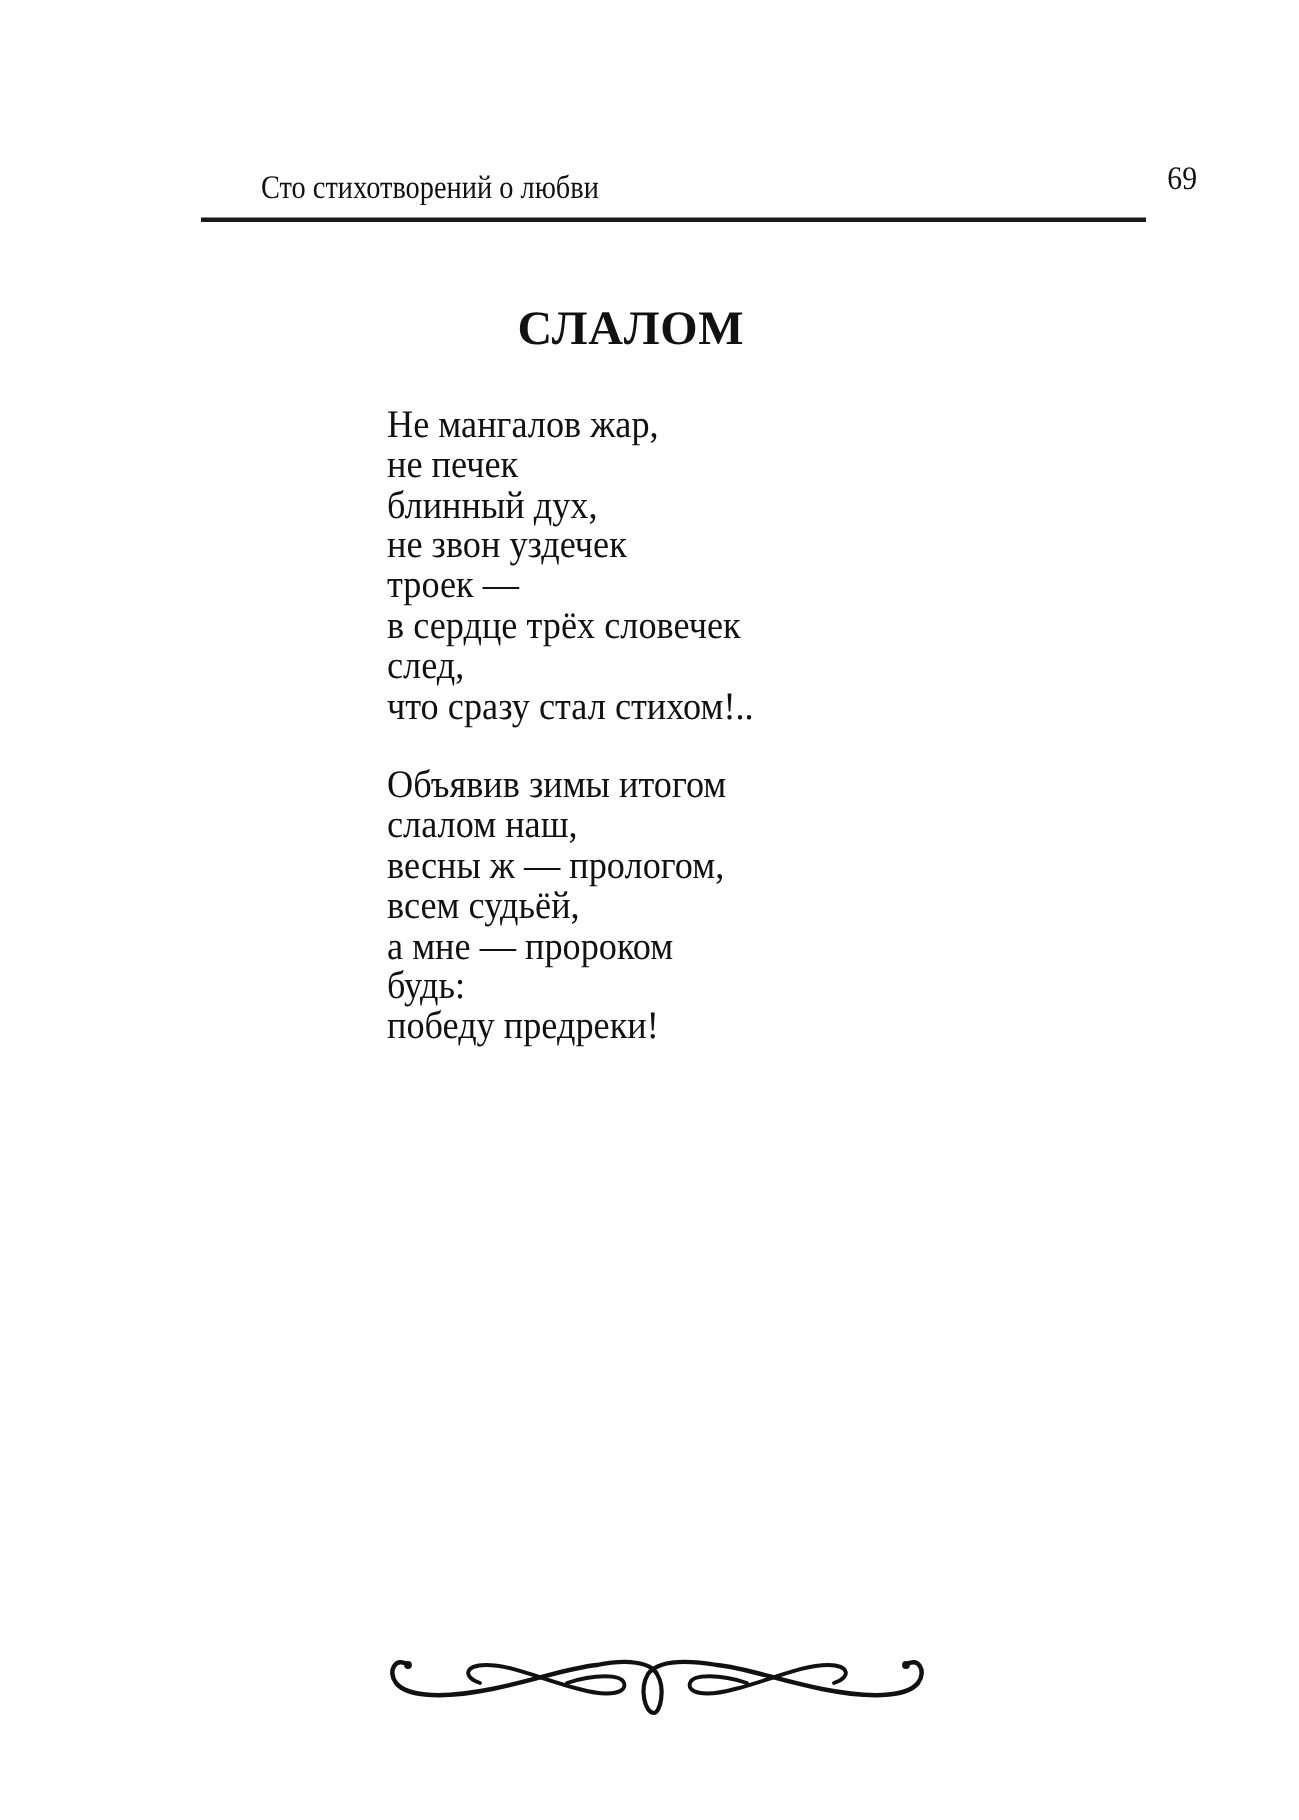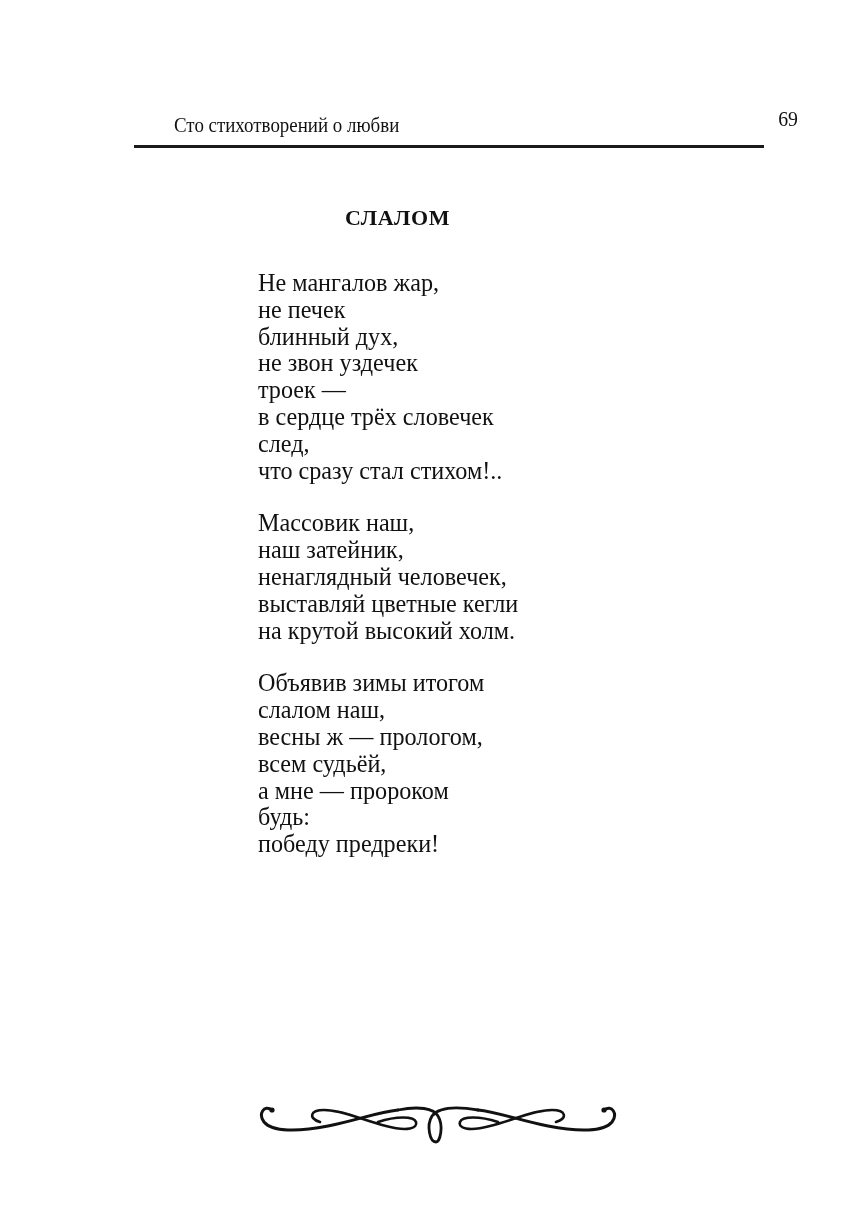--- a/index.html
+++ b/index.html
@@ -47,21 +47,21 @@
       left: 134px;
       top: 145px;
       width: 630px;
       height: 3px;
       background: #1a1a1a;
     }
     .poem-title {
       position: absolute;
       left: 345px;
       top: 202px;
-      font-size: 22px;
+      font-size: 32px;
       line-height: 32px;
       font-weight: bold;
       letter-spacing: 0.5px;
       white-space: nowrap;
     }
     .poem-body {
       position: absolute;
       left: 258px;
       top: 258px;
       width: 520px;
@@ -101,27 +101,20 @@
     <span class="line">Не мангалов жар,</span>
     <span class="line">не печек</span>
     <span class="line">блинный дух,</span>
     <span class="line">не звон уздечек</span>
     <span class="line">троек —</span>
     <span class="line">в сердце трёх словечек</span>
     <span class="line">след,</span>
     <span class="line">что сразу стал стихом!..</span>
   </div>
   <div class="stanza">
-    <span class="line">Массовик наш,</span>
-    <span class="line">наш затейник,</span>
-    <span class="line">ненаглядный человечек,</span>
-    <span class="line">выставляй цветные кегли</span>
-    <span class="line">на крутой высокий холм.</span>
-  </div>
-  <div class="stanza">
     <span class="line">Объявив зимы итогом</span>
     <span class="line">слалом наш,</span>
     <span class="line">весны ж — прологом,</span>
     <span class="line">всем судьёй,</span>
     <span class="line">а мне — пророком</span>
     <span class="line">будь:</span>
     <span class="line">победу предреки!</span>
   </div>
 </div>
 

